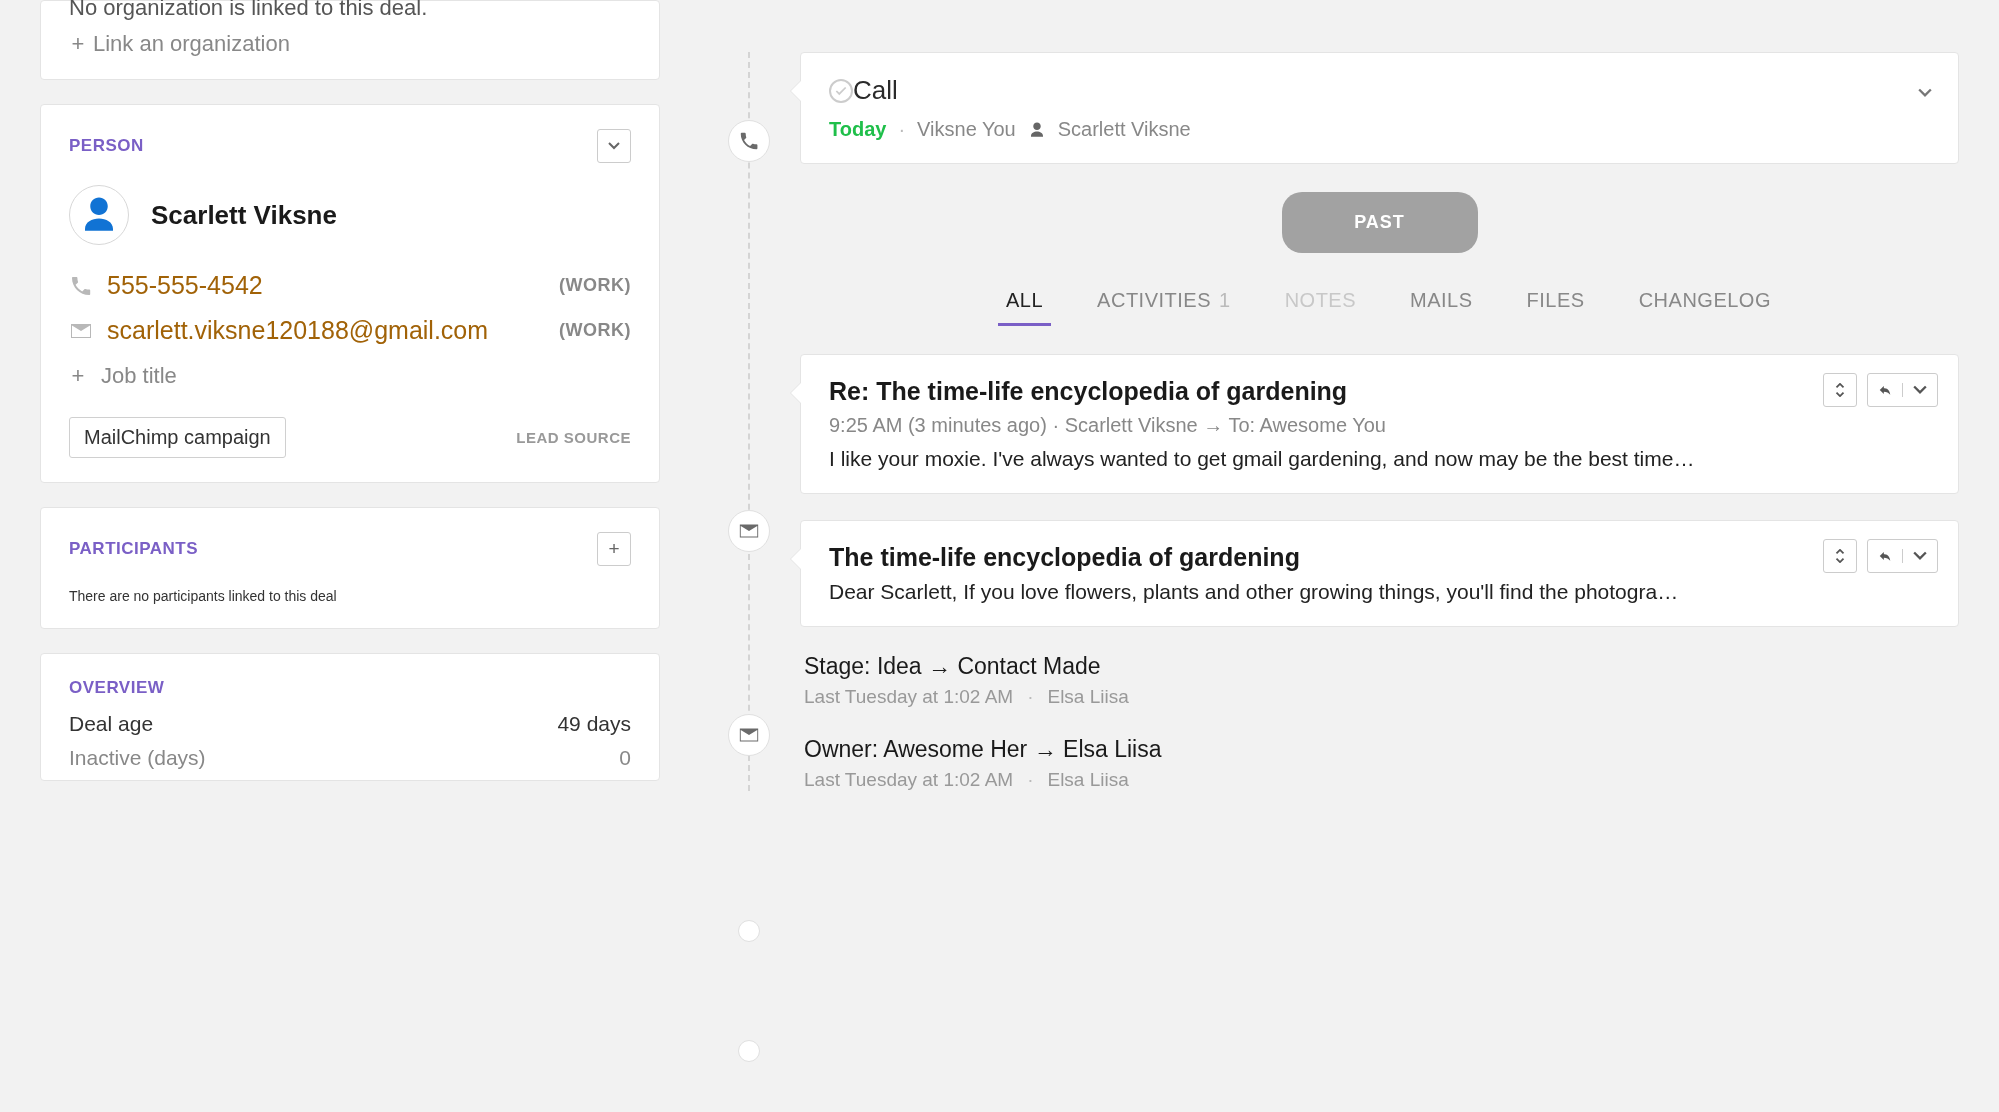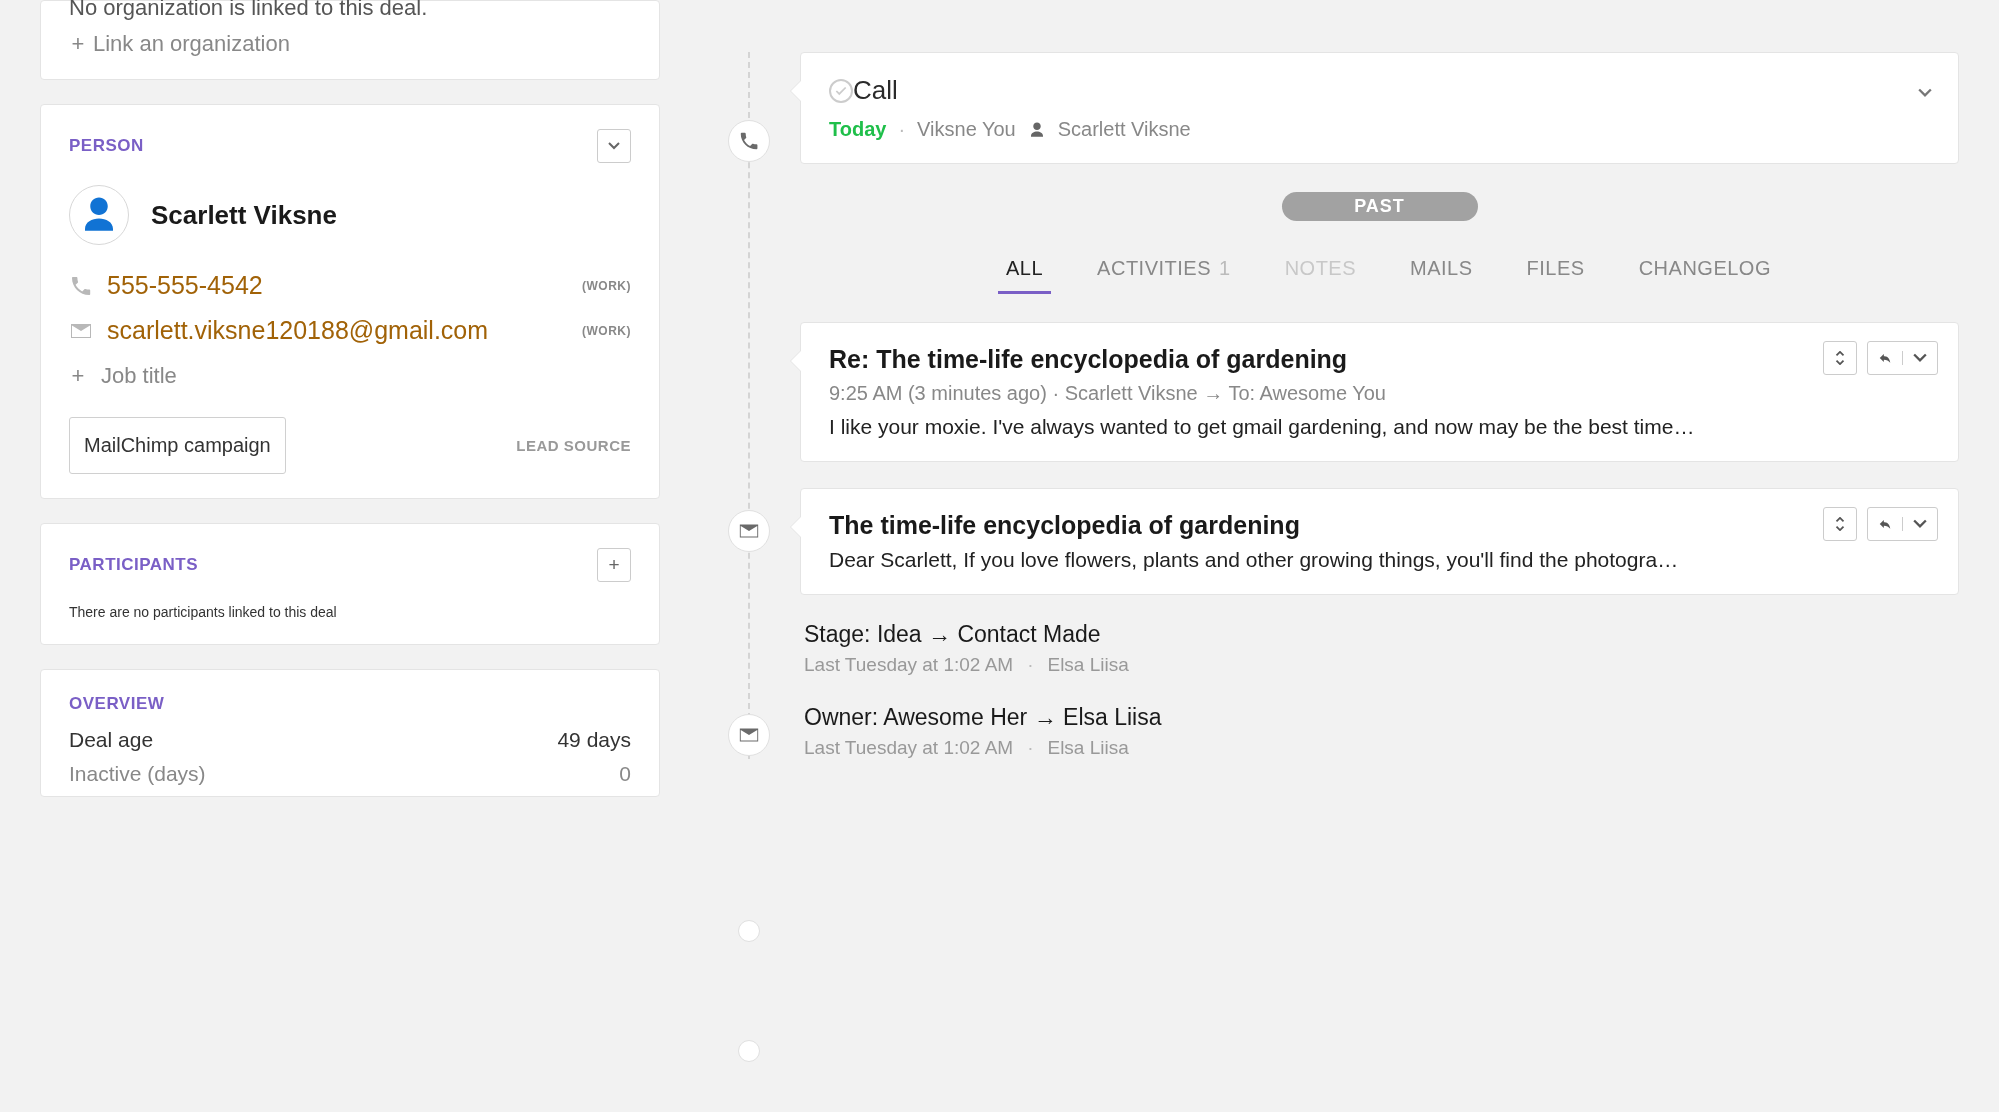--- a/index.html
+++ b/index.html
@@ -40,26 +40,26 @@
 .avatar {
   width: 60px; height: 60px; border-radius: 50%; border: 1px solid #d8d8d8;
   display: flex; align-items: center; justify-content: center; background: #fff;
 }
 .avatar svg { width: 42px; height: 42px; }
 .person-name { font-size: 26px; font-weight: 600; color: #1a1a1a; }
 
 .contact-row { display: flex; align-items: center; gap: 14px; margin-bottom: 16px; }
 .contact-row .icon { width: 24px; height: 24px; color: #b8b8b8; flex-shrink: 0; }
 .contact-link { color: #a16207; font-size: 25px; flex: 1; cursor: pointer; }
-.contact-label { color: #888; font-size: 12px; font-weight: 600; letter-spacing: 0.5px; }
+.contact-label { color: #888; font-size: 18px; font-weight: 600; letter-spacing: 0.5px; }
 .job-title-row { display: flex; align-items: center; gap: 14px; color: #888; font-size: 22px; margin-top: 18px; cursor: pointer; }
 
 .lead-source-row { display: flex; align-items: center; justify-content: space-between; margin-top: 28px; }
 .tag-chip {
-  border: 1px solid #d0d0d0; border-radius: 3px; padding: 16px 14px;
+  border: 1px solid #d0d0d0; border-radius: 3px; padding: 8px 14px;
   font-size: 20px; color: #333; background: #fff; text-align: center;
 }
 .lead-source-label { color: #999; font-size: 15px; font-weight: 600; letter-spacing: 0.5px; }
 
 .participants-empty { color: #333; font-size: 14px; }
 
 .overview-row { display: flex; justify-content: space-between; font-size: 21px; color: #333; margin-top: 10px; }
 .overview-row.fade { color: #888; }
 
 
@@ -91,21 +91,21 @@
 .activity-title { font-size: 26px; color: #2a2a2a; flex: 1; }
 .activity-meta { display: flex; align-items: center; gap: 12px; margin-top: 12px; font-size: 20px; color: #888; }
 .today { color: #1fbf4a; font-weight: 600; }
 .dot { color: #bbb; }
 .meta-person-icon { width: 18px; height: 18px; color: #666; }
 .activity-chevron { position: absolute; right: 26px; top: 28px; color: #777; cursor: pointer; }
 
 .past-pill {
   display: block; width: 196px; margin: 12px auto 36px; background: #a2a2a2;
   color: #fff; font-weight: 700; font-size: 18px; letter-spacing: 1px;
-  text-align: center; padding: 4px 0; border-radius: 20px;
+  text-align: center; padding: 20px 0; border-radius: 20px;
 }
 
 .tabs { display: flex; gap: 54px; justify-content: center; margin: 0 0 30px 18px; }
 .tab { font-size: 20px; color: #888; letter-spacing: 0.5px; cursor: pointer; padding-bottom: 12px; position: relative; display:flex; align-items:center; gap:8px; }
 .tab.active { color: #222; }
 .tab.active::after {
   content: ""; position: absolute; bottom: -2px; left: -8px; right: -8px; height: 3px; background: #7a5fc6;
 }
 .tab .count { color: #bbb; }
 

